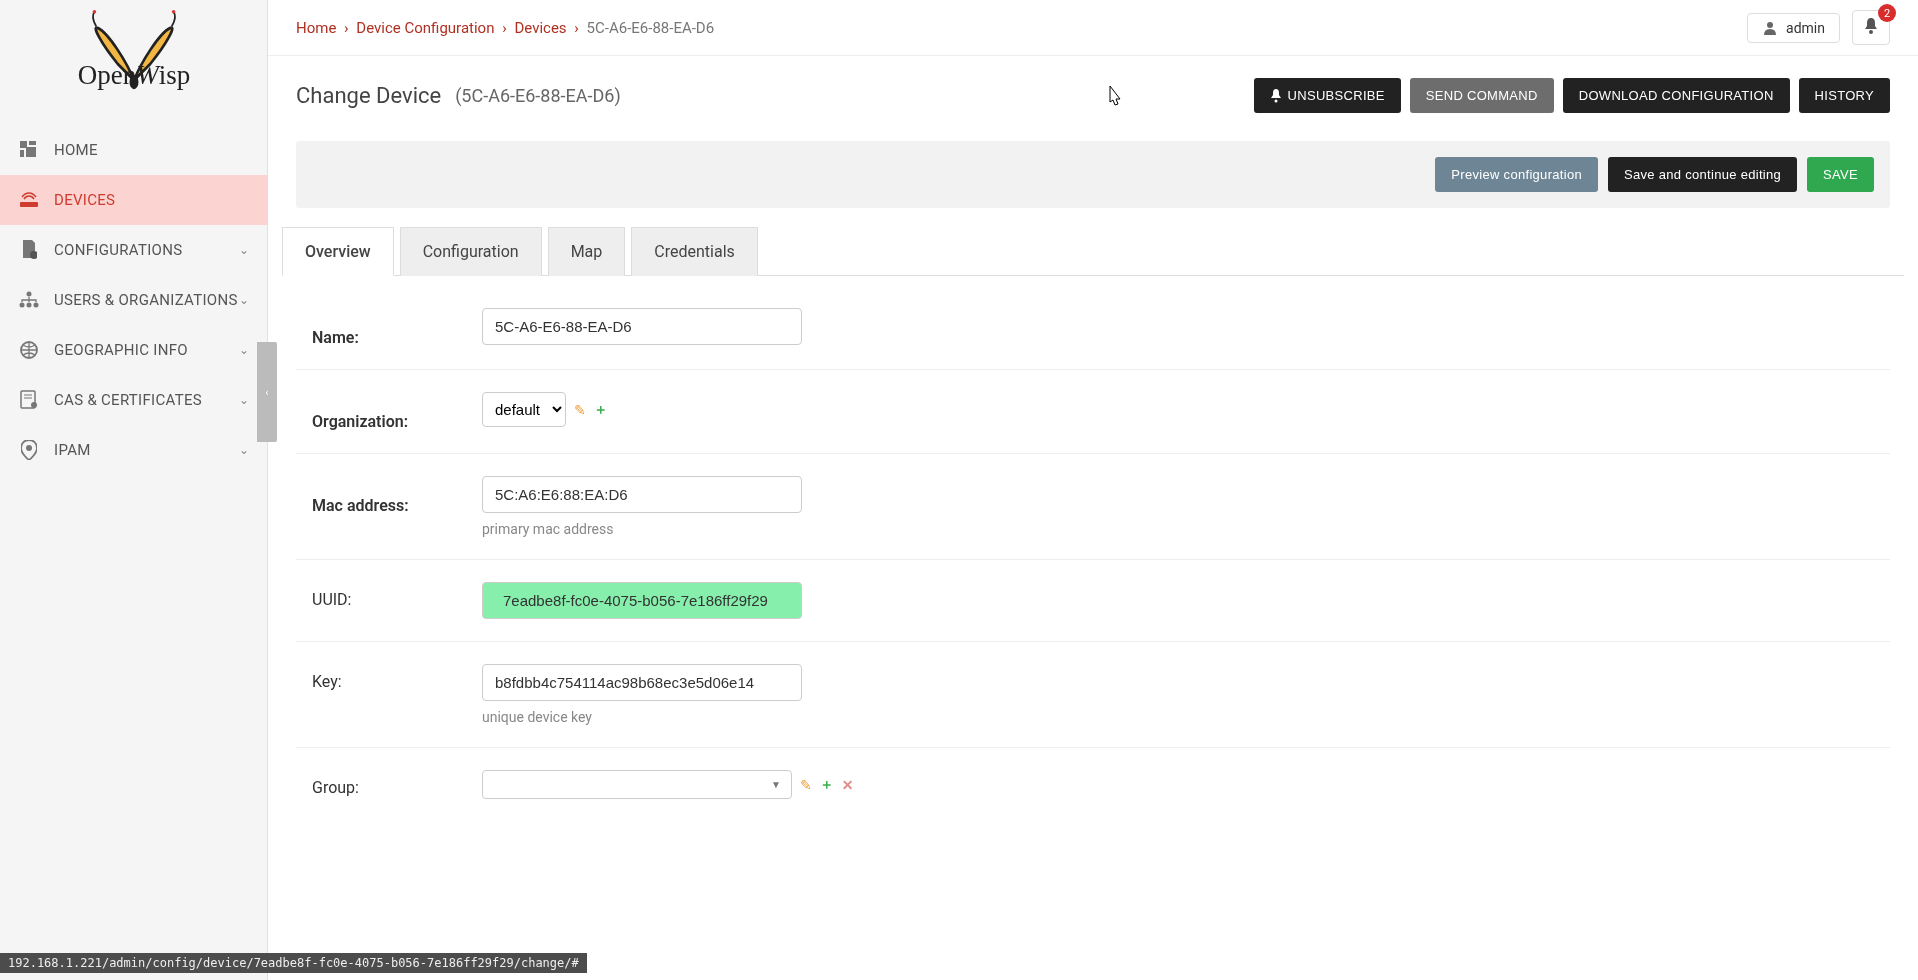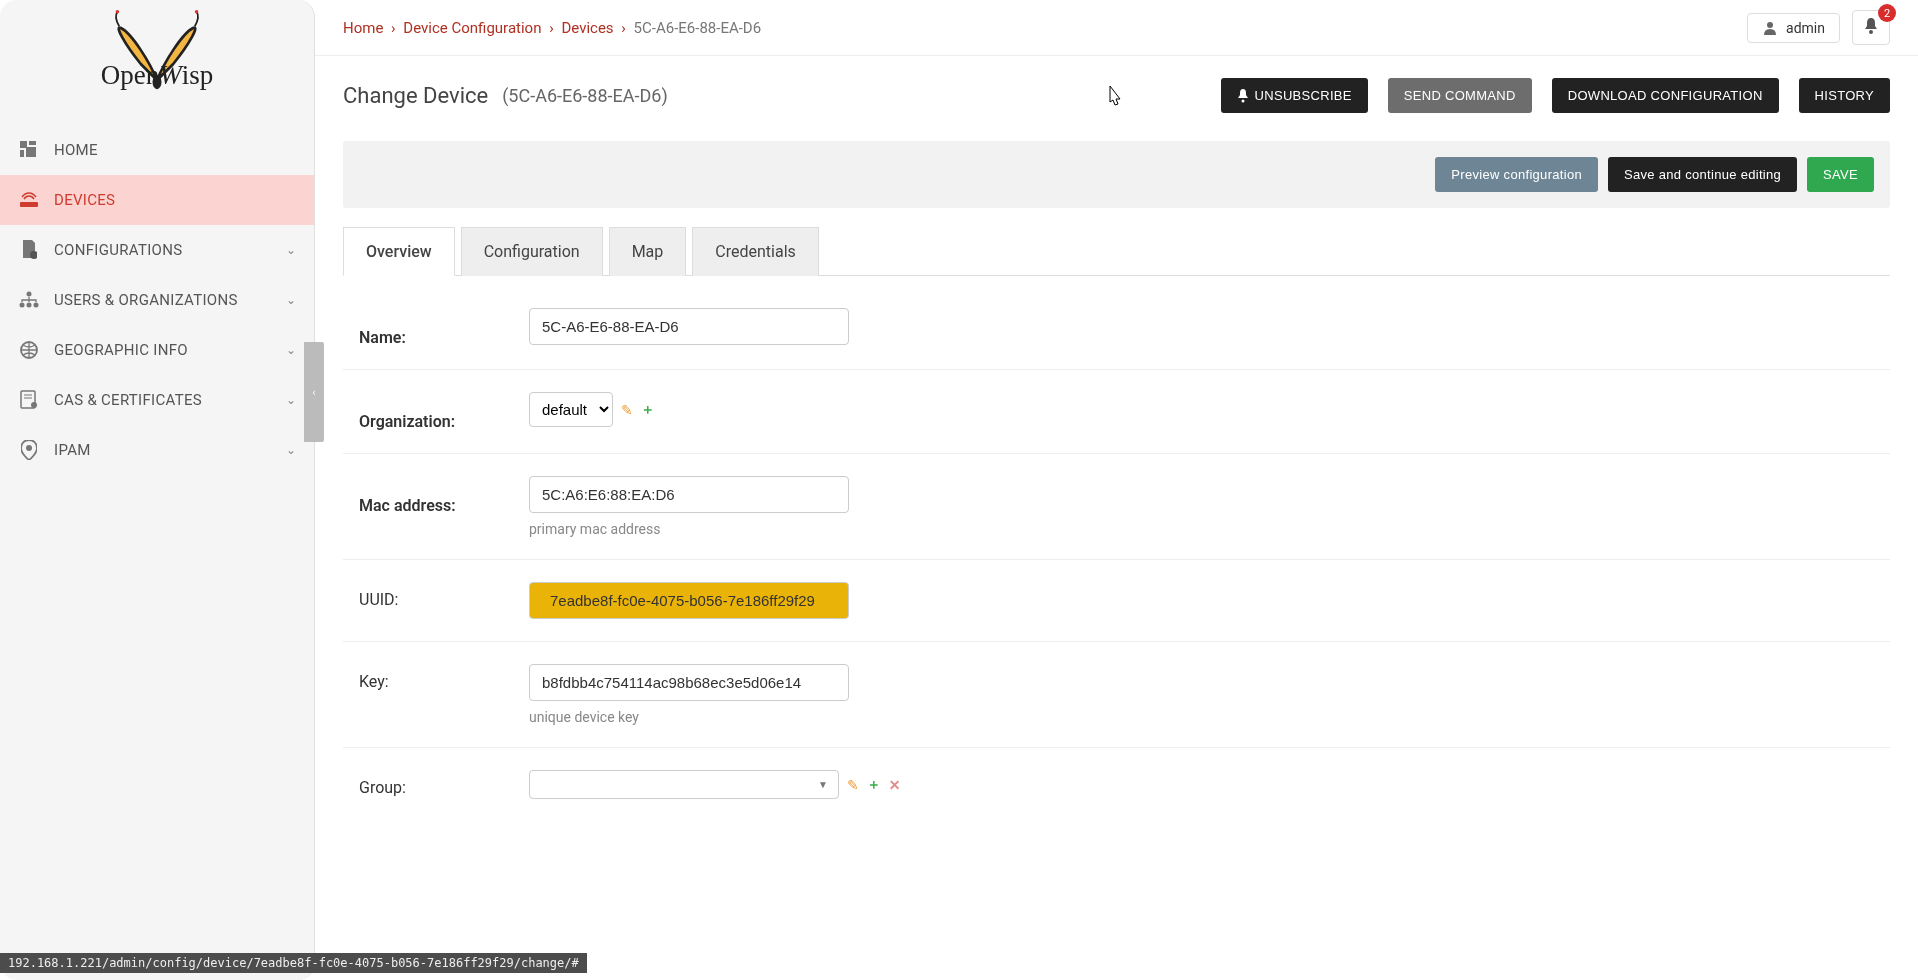--- a/index.html
+++ b/index.html
@@ -1,20 +1,20 @@
 <!DOCTYPE html>
 <html><head>
 <meta charset="utf-8">
 <style>
 * { box-sizing: border-box; margin: 0; padding: 0; }
 body { font-family: -apple-system, BlinkMacSystemFont, "Segoe UI", Roboto, sans-serif; background: #fff; color: #333; font-size: 14px; }
 
 .app { display: flex; height: 100vh; }
 
-.sidebar { width: 315px; background: #f5f5f5; border-right: 1px solid #e0e0e0; position: relative; border-radius: 17px; }
+.sidebar { width: 268px; background: #f5f5f5; border-right: 1px solid #e0e0e0; position: relative; }
 .logo-wrap { padding: 10px 30px 15px; display: flex; justify-content: center; }
 .logo { width: 180px; height: 90px; }
 
 .nav { padding-top: 10px; }
 .nav-item { display: flex; align-items: center; padding: 14px 18px; cursor: pointer; color: #555; position: relative; }
 .nav-item.active { background: #fbd4d2; color: #cf3b2e; }
 .nav-item .nav-icon { width: 22px; height: 22px; margin-right: 14px; display: flex; align-items: center; justify-content: center; flex-shrink: 0; }
 .nav-item .nav-label { flex: 1; font-size: 15px; letter-spacing: .3px; }
 .nav-item .chev { color: #888; font-size: 12px; }
 
@@ -33,38 +33,38 @@
 .bell-wrap { position: relative; border: 1px solid #ddd; border-radius: 4px; padding: 6px 10px; cursor: pointer; }
 .badge { position: absolute; top: -7px; right: -7px; background: #d92c2c; color: #fff; border-radius: 9px; min-width: 18px; height: 18px; font-size: 11px; display: flex; align-items: center; justify-content: center; padding: 0 4px; }
 
 .page-head { display: flex; align-items: center; padding: 22px 28px 28px; gap: 14px; }
 .page-title { font-size: 22px; font-weight: 400; color: #444; }
 .page-sub { font-size: 18px; color: #666; }
 .page-head-spacer { flex: 1; }
 .btn { padding: 10px 16px; border-radius: 3px; font-size: 13px; letter-spacing: .3px; cursor: pointer; border: none; color: #fff; display: inline-flex; align-items: center; gap: 6px; }
 .btn-dark { background: #222; }
 .btn-sendcmd { background: #6d6d6d; }
-.btn-row { display: flex; gap: 20px; }
+.btn-row { display: flex; gap: 9px; }
 
 .action-bar { margin: 0 28px 18px; background: #f2f2f2; border-radius: 3px; padding: 16px; display: flex; justify-content: flex-end; gap: 10px; }
 .btn-preview { background: #6d8594; }
 .btn-save { background: #2fa84f; }
 
-.tabs { margin: 0 28px; border-bottom: 1px solid #ddd; display: flex; gap: 6px; }
+.tabs { margin: 0 14px; border-bottom: 1px solid #ddd; display: flex; gap: 6px; }
 .tab { padding: 14px 22px; background: #eee; border: 1px solid #ddd; border-bottom: none; cursor: pointer; font-size: 16px; color: #444; position: relative; top: 1px; }
 .tab.active { background: #fff; border-bottom: 1px solid #fff; font-weight: 500; }
 
 .form { padding: 10px 28px 40px; }
 .field-row { display: flex; align-items: flex-start; padding: 22px 16px; border-bottom: 1px solid #eee; }
 .field-row:last-child { border-bottom: none; }
 .field-label { width: 170px; font-size: 16px; color: #333; padding-top: 8px; }
 .field-label.bold { font-weight: 600; margin-top: 12px; }
 .field-content { flex: 1; max-width: 520px; }
 .field-input { width: 320px; padding: 9px 12px; border: 1px solid #ccc; border-radius: 4px; font-size: 15px; color: #333; }
-.field-input.readonly { background: #eab308; padding-left: 20px; }
+.field-input.readonly { background: #86efac; padding-left: 20px; }
 .field-help { font-size: 14px; color: #888; margin-top: 8px; }
 .field-inline { display: flex; align-items: center; gap: 8px; }
 select.field-select { padding: 7px 8px; border: 1px solid #ccc; border-radius: 4px; font-size: 15px; background:#fff; }
 .combo { width: 310px; border: 1px solid #ccc; border-radius: 4px; padding: 8px 10px; display:flex; justify-content:flex-end; background:#fff; cursor:pointer;}
 .combo .tri { color:#777; font-size:10px; }
 .mini-icon { cursor:pointer; font-size:14px; }
 .mini-icon.orange { color:#ec9a2f; }
 .mini-icon.green { color:#3bae4a; font-weight:bold; }
 .mini-icon.red { color:#e28b8b; font-weight:bold; }
 

